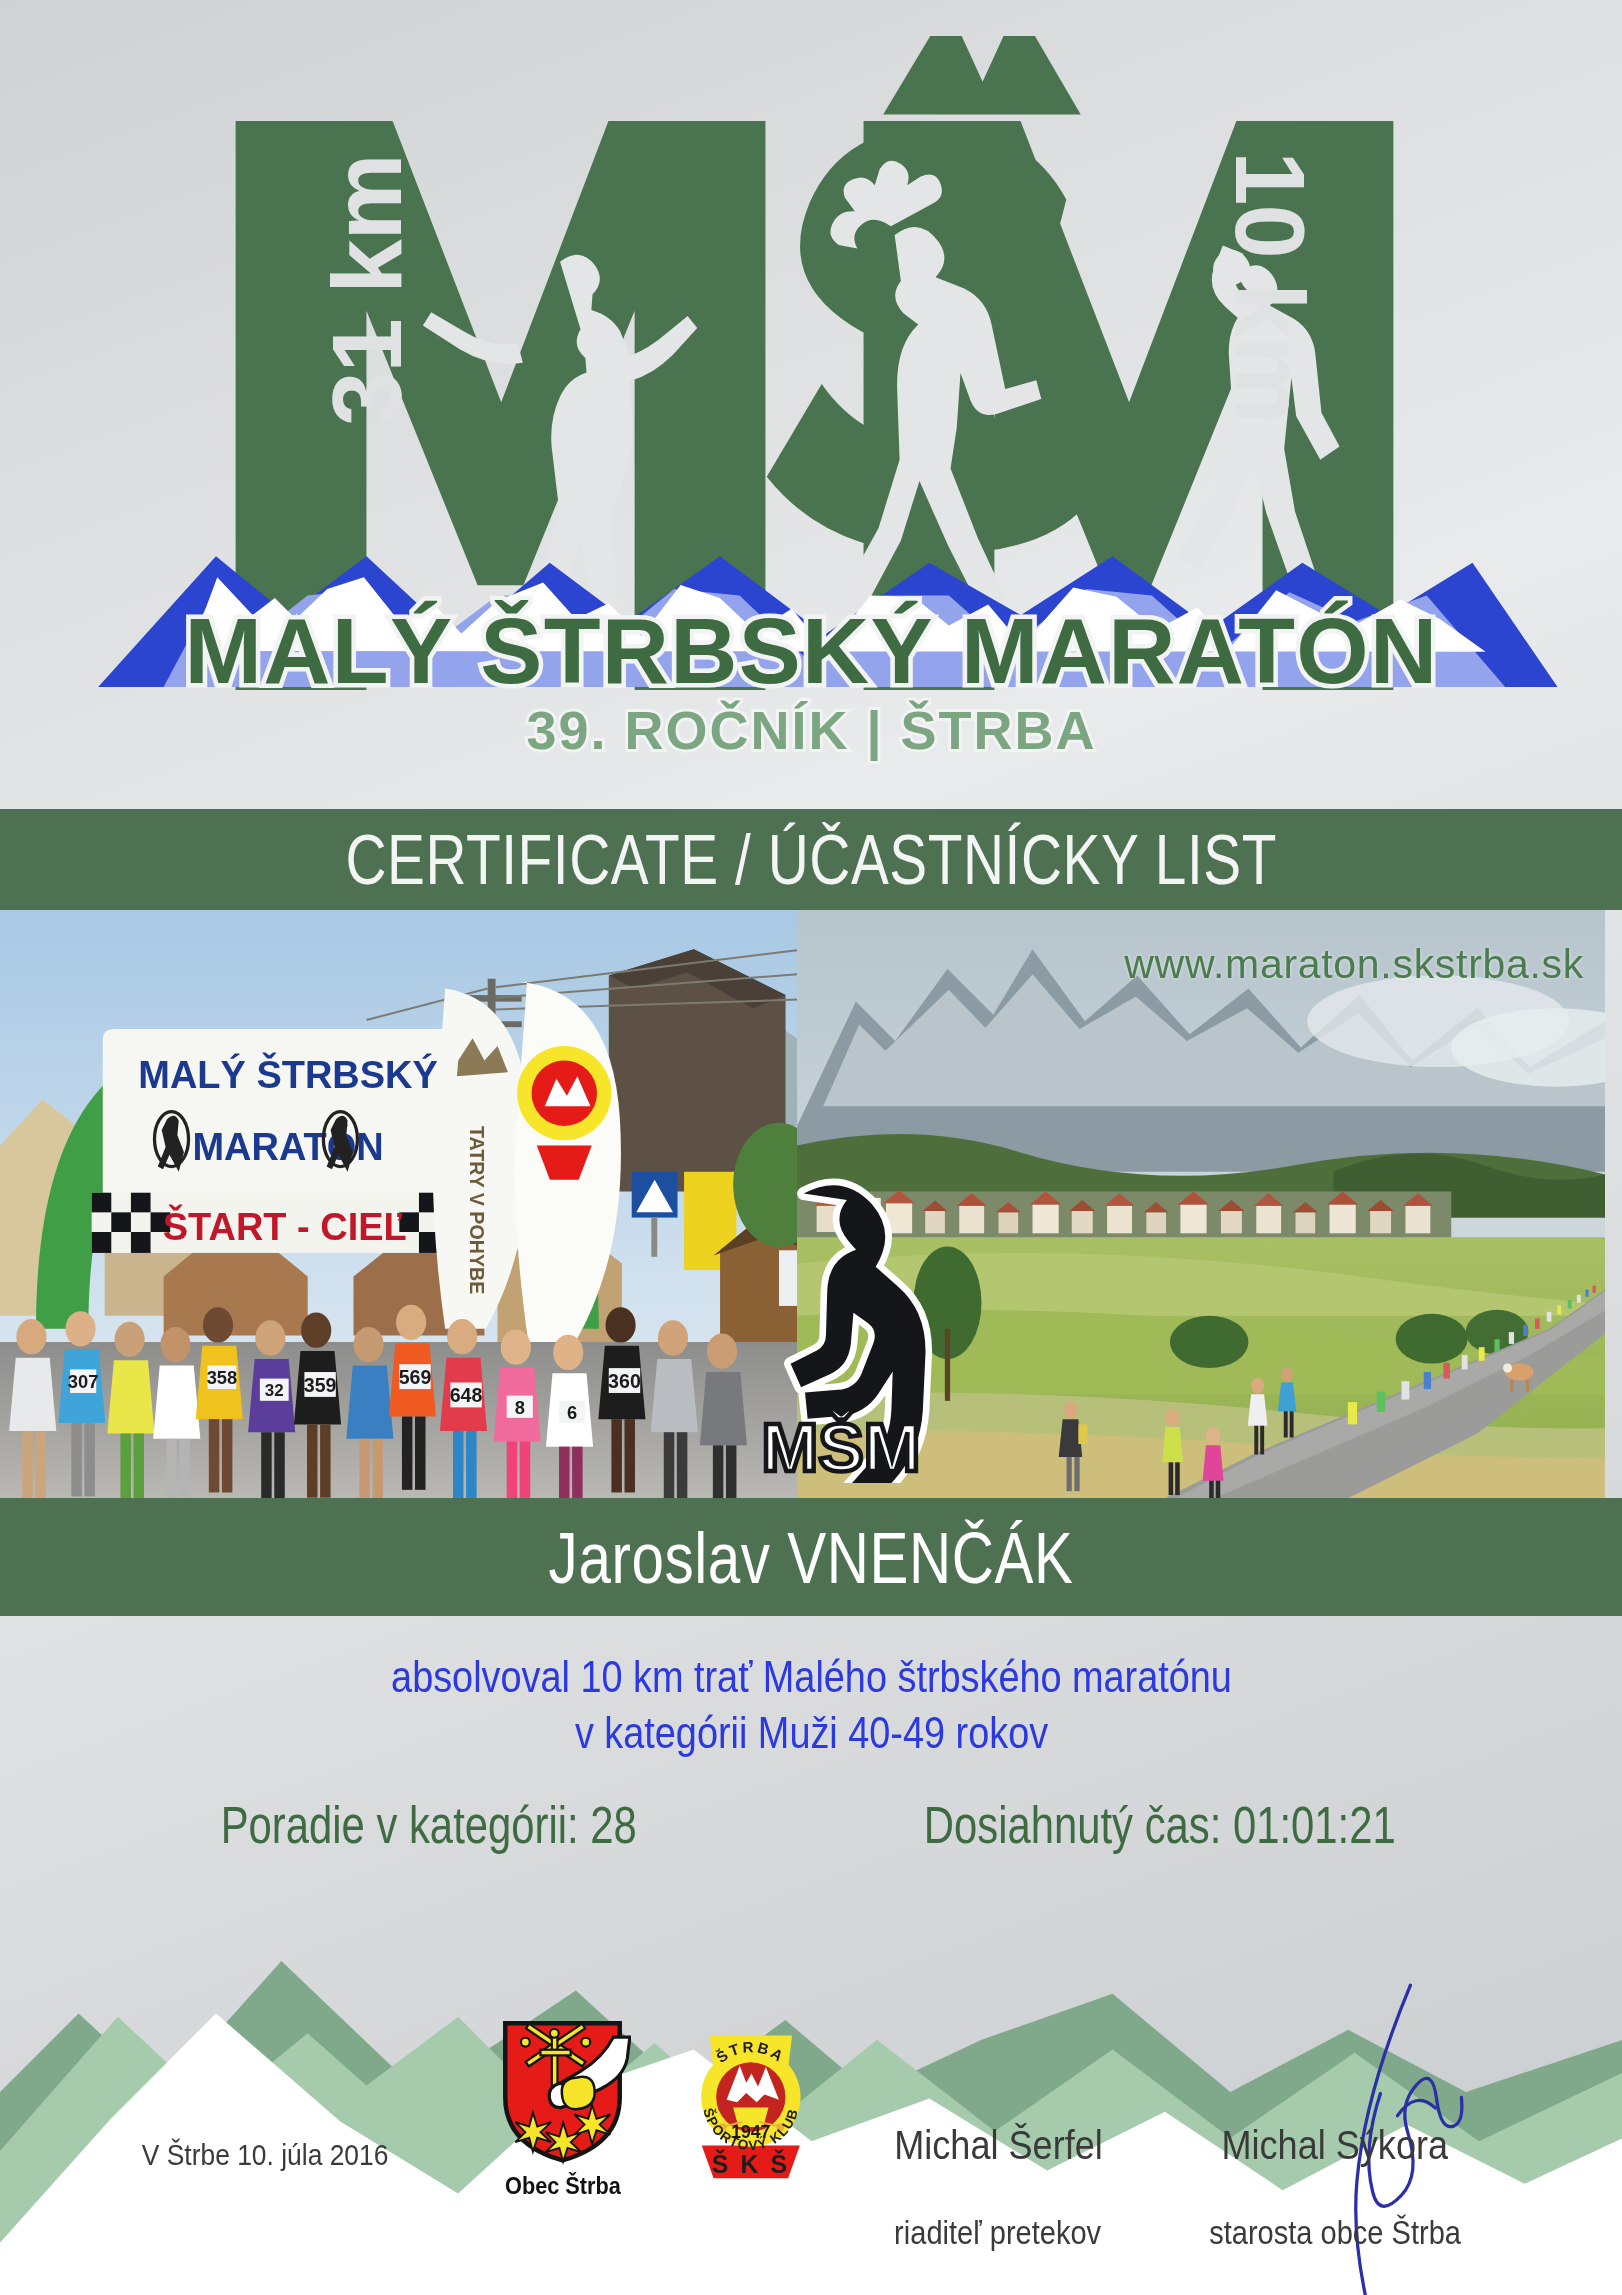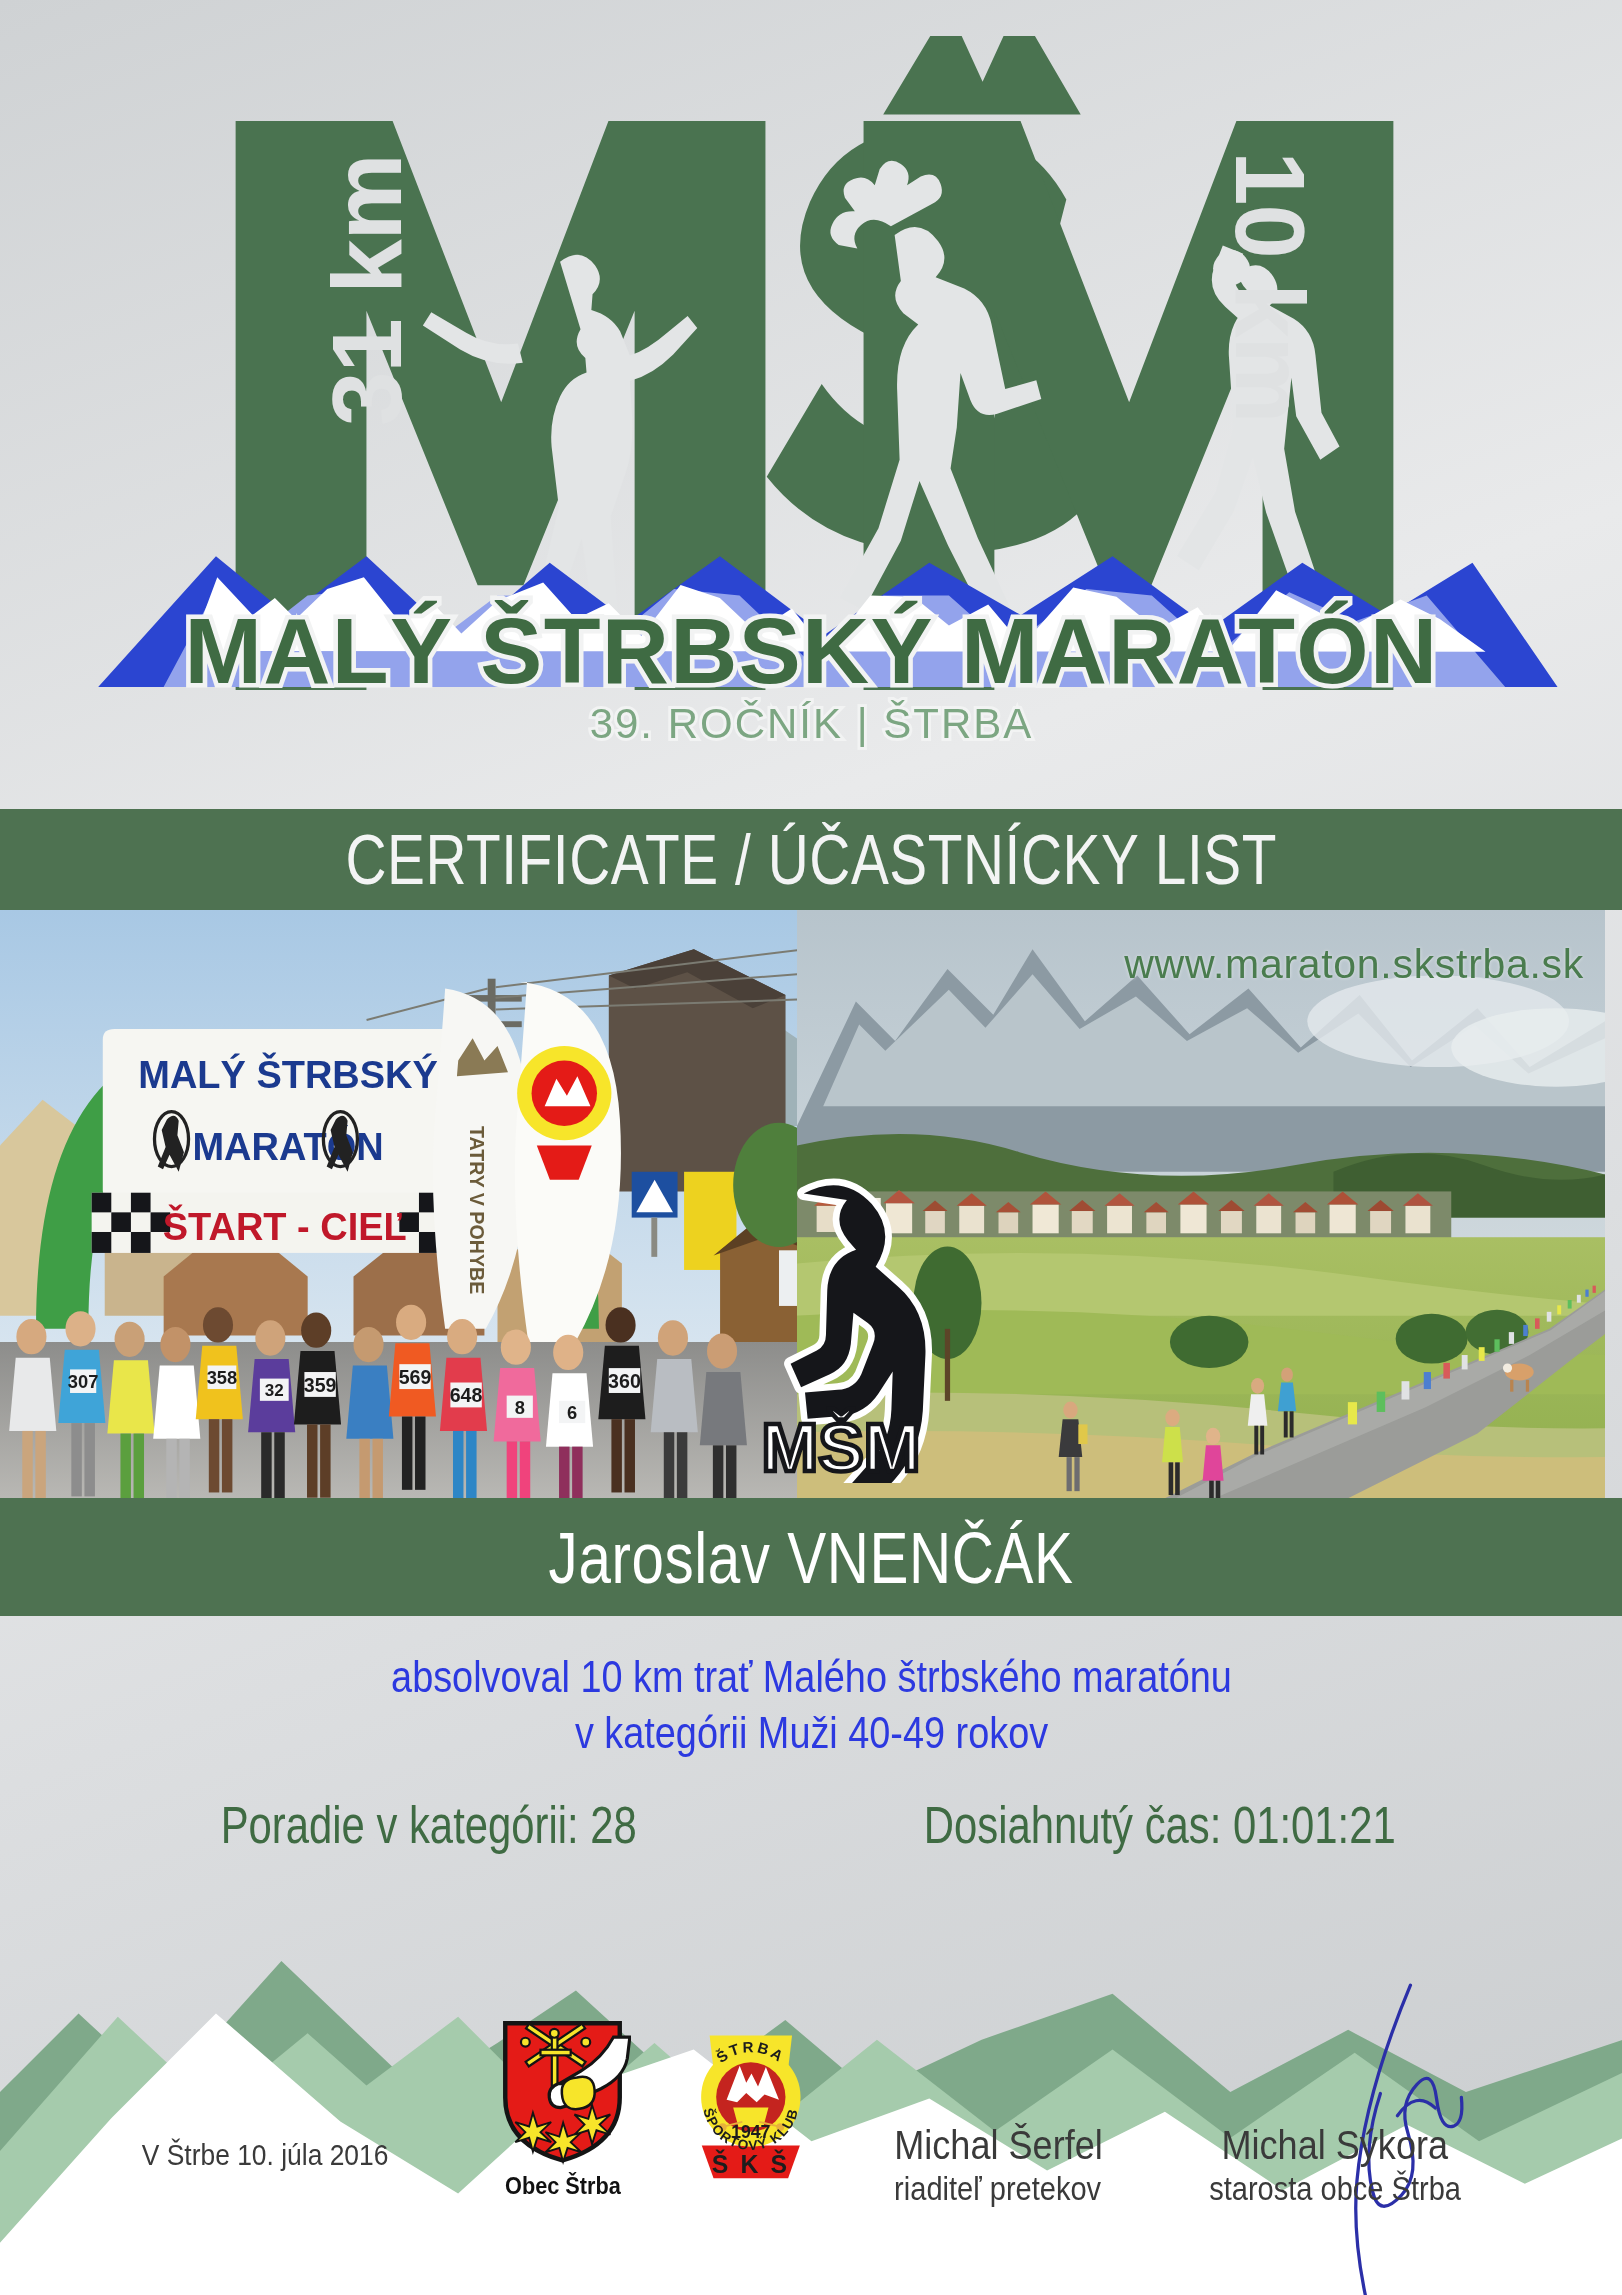--- a/index.html
+++ b/index.html
@@ -24,21 +24,21 @@
     font-size:98px;transform:rotate(-90deg);transform-origin:center center;}
   .km-right{left:916px;top:196px;width:275px;
     font-size:98px;transform:rotate(90deg);transform-origin:center center;}
 
   .mtns{position:absolute;left:0;top:517px;width:1623px;height:170px;}
   .ttl-main{position:absolute;left:0;top:605px;width:1623px;text-align:center;
     font-size:93px;font-weight:bold;letter-spacing:1.3px;color:#3F6B43;
     -webkit-text-stroke:9.2px #f2f3f3;paint-order:stroke fill;
     text-transform:uppercase;line-height:1;}
   .ttl-sub{position:absolute;left:0;top:703px;width:1623px;text-align:center;
-    font-size:42px;font-weight:normal;letter-spacing:2px;color:#7CA682;
+    font-size:54px;font-weight:bold;letter-spacing:2px;color:#7CA682;
     -webkit-text-stroke:5.9px #f2f3f3;paint-order:stroke fill;line-height:1;}
 
   
   .band{position:absolute;left:0;width:1623px;background:#4E7251;
     display:flex;align-items:center;justify-content:center;}
   .band-cert{top:809px;height:101px;}
   .band-cert .txt{color:#f3f4f4;font-size:71px;font-weight:normal;letter-spacing:0.7px;
     transform:scaleX(.80);transform-origin:center;white-space:nowrap;}
   .band-name{top:1498px;height:118px;}
   .band-name .txt{color:#ffffff;font-size:73px;letter-spacing:0.7px;
@@ -67,21 +67,21 @@
   .footer{position:absolute;left:0;bottom:0;width:1623px;height:419px;}
   .fsvg{position:absolute;left:0;top:0;width:1623px;height:419px;}
   .fdate{position:absolute;left:62px;top:262px;width:406px;text-align:center;
     color:#3a3a3a;font-size:30px;}
   .fdate span{display:inline-block;transform:scaleX(.88);}
   .emb{position:absolute;top:141px;}
   .emb-obec{left:494px;width:137px;}
   .emb-sks{left:690px;width:121px;}
   .sig{position:absolute;top:247px;width:366px;text-align:center;color:#3a3a3a;}
   .sig .nm{font-size:41px;line-height:1.1;}
-  .sig .ro{font-size:33px;line-height:1.25;}
+  .sig .ro{font-size:33px;line-height:1.25;margin-top:44px;}
   .sig .nm i,.sig .ro i{font-style:normal;display:inline-block;transform:scaleX(.88);}
   .sig-a{left:815px;}
   .sig-b{left:1152px;}
   .sigmark{position:absolute;pointer-events:none;}
   .sigmark-a{left:1289px;top:105px;width:222px;height:340px;}
   .emb-cap{text-align:center;font-size:23.6px;font-weight:bold;color:#111;margin-top:2.6px;}
   .emb-cap i{font-style:normal;display:inline-block;transform:scaleX(.92);}
 </style>
 </head>
 <body>

